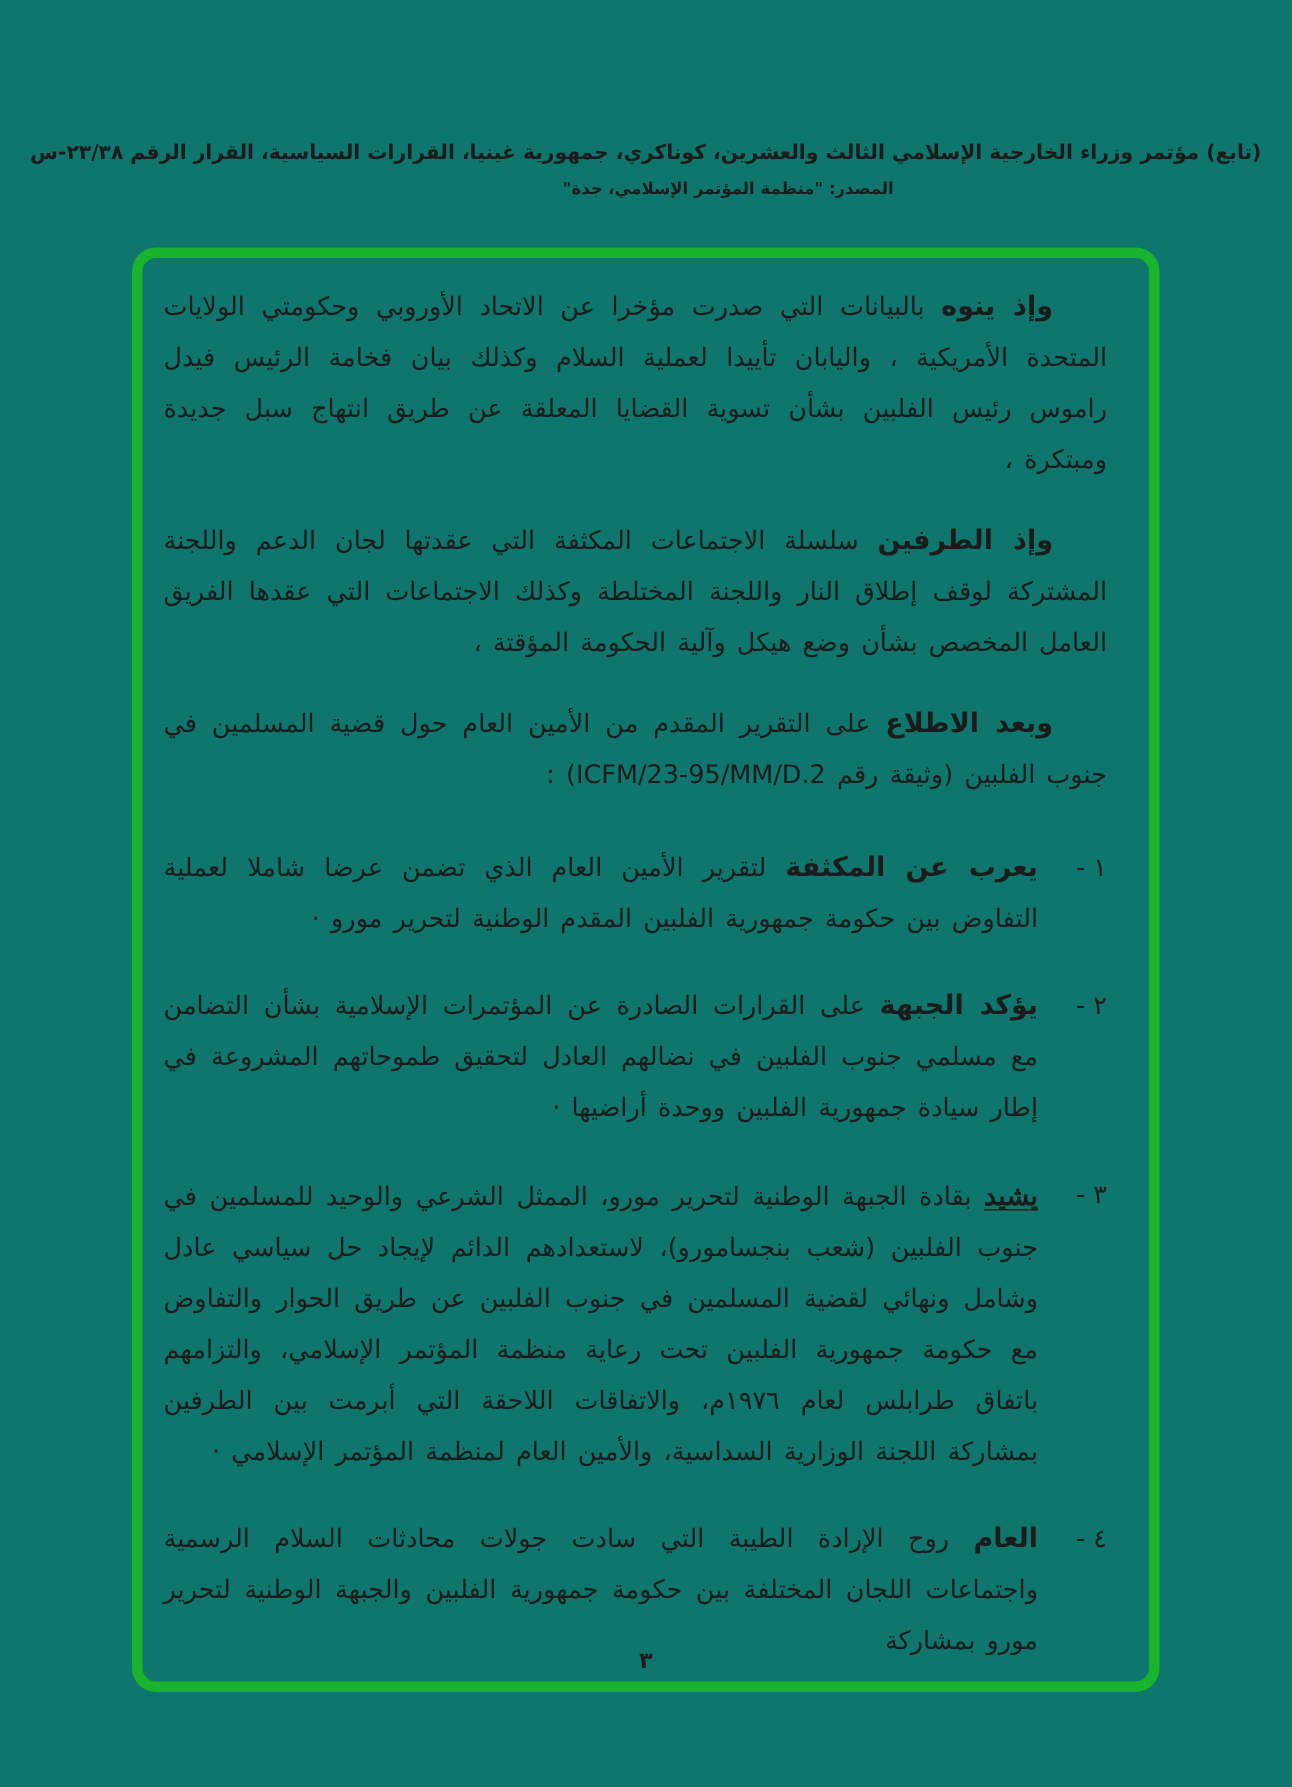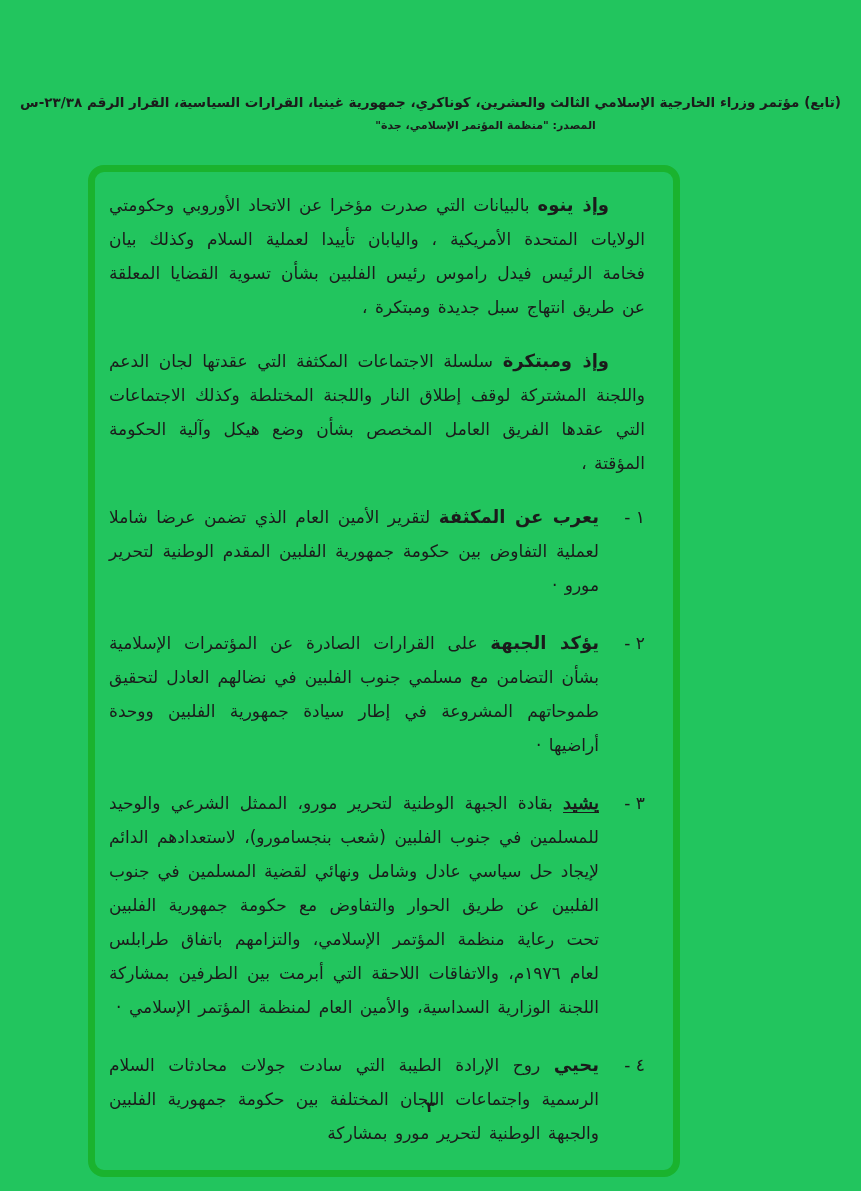--- a/index.html
+++ b/index.html
@@ -1,21 +1,21 @@
 <!DOCTYPE html>
 <html lang="ar"><head>
 <meta charset="utf-8">
 <style>
   html, body { margin: 0; padding: 0; background: #ffffff; }
   .page {
     position: relative;
     width: 861px;
     height: 1191px;
     margin: 0 auto;
-    background: #22c55e;
+    background: #0f766e;
     color: #1b1b1b;
     font-family: "DejaVu Sans", sans-serif;
     overflow: hidden;
   }
   .header {
     position: absolute;
     top: 94px;
     left: 0;
     right: 0;
     direction: rtl;
@@ -29,26 +29,26 @@
   .header-line2 {
     margin-top: 9px;
     font-size: 11px;
     font-weight: bold;
     transform: translateX(55px);
   }
   .frame {
     position: absolute;
     top: 165px;
     left: 88px;
-    width: 592px;
+    width: 685px;
     min-height: 923px;
     box-sizing: border-box;
     border: 7px solid #1ab32e;
     border-radius: 16px;
-    padding: 16px 28px 20px 14px;
+    padding: 16px 28px 10px 14px;
     direction: rtl;
     background: transparent;
   }
   .para {
     margin: 0 0 20px 0;
     font-size: 17px;
     line-height: 34px;
     text-align: justify;
     text-indent: 36px;
     word-spacing: 2px;
@@ -97,40 +97,41 @@
 
   <div class="header">
     <div class="header-line1">(تابع) مؤتمر وزراء الخارجية الإسلامي الثالث والعشرين، كوناكري، جمهورية غينيا، القرارات السياسية، القرار الرقم ٢٣/٣٨-س</div>
     <div class="header-line2">المصدر: "منظمة المؤتمر الإسلامي، جدة"</div>
   </div>
 
   <div class="frame">
 
     <p class="para"><span class="lead">وإذ ينوه</span><span> بالبيانات التي صدرت مؤخرا عن الاتحاد الأوروبي وحكومتي الولايات المتحدة الأمريكية ، واليابان تأييدا لعملية السلام وكذلك بيان فخامة الرئيس فيدل راموس رئيس الفلبين بشأن تسوية القضايا المعلقة عن طريق انتهاج سبل جديدة ومبتكرة ،</span></p>
 
-    <p class="para"><span class="lead">وإذ ومبتكرة</span><span> سلسلة الاجتماعات المكثفة التي عقدتها لجان الدعم واللجنة المشتركة لوقف إطلاق النار واللجنة المختلطة وكذلك الاجتماعات التي عقدها الفريق العامل المخصص بشأن وضع هيكل وآلية الحكومة المؤقتة ،</span></p>
+    <p class="para"><span class="lead">وإذ الطرفين</span><span> سلسلة الاجتماعات المكثفة التي عقدتها لجان الدعم واللجنة المشتركة لوقف إطلاق النار واللجنة المختلطة وكذلك الاجتماعات التي عقدها الفريق العامل المخصص بشأن وضع هيكل وآلية الحكومة المؤقتة ،</span></p>
 
+    <p class="para mb-lg"><span class="lead">وبعد الاطلاع</span><span> على التقرير المقدم من الأمين العام حول قضية المسلمين في جنوب الفلبين (وثيقة رقم ICFM/23-95/MM/D.2) :</span></p>
 
     <div class="item">
       <div class="item-number">١ -</div>
       <div class="item-text"><span class="lead">يعرب عن المكثفة</span><span> لتقرير الأمين العام الذي تضمن عرضا شاملا لعملية التفاوض بين حكومة جمهورية الفلبين المقدم الوطنية لتحرير مورو ·</span></div>
     </div>
 
     <div class="item">
       <div class="item-number">٢ -</div>
       <div class="item-text"><span class="lead">يؤكد الجبهة</span><span> على القرارات الصادرة عن المؤتمرات الإسلامية بشأن التضامن مع مسلمي جنوب الفلبين في نضالهم العادل لتحقيق طموحاتهم المشروعة في إطار سيادة جمهورية الفلبين ووحدة أراضيها ·</span></div>
     </div>
 
     <div class="item">
       <div class="item-number">٣ -</div>
       <div class="item-text"><span class="lead lead-u">يشيد</span><span> بقادة الجبهة الوطنية لتحرير مورو، الممثل الشرعي والوحيد للمسلمين في جنوب الفلبين (شعب بنجسامورو)، لاستعدادهم الدائم لإيجاد حل سياسي عادل وشامل ونهائي لقضية المسلمين في جنوب الفلبين عن طريق الحوار والتفاوض مع حكومة جمهورية الفلبين تحت رعاية منظمة المؤتمر الإسلامي، والتزامهم باتفاق طرابلس لعام ١٩٧٦م، والاتفاقات اللاحقة التي أبرمت بين الطرفين بمشاركة اللجنة الوزارية السداسية، والأمين العام لمنظمة المؤتمر الإسلامي ·</span></div>
     </div>
 
     <div class="item">
       <div class="item-number">٤ -</div>
-      <div class="item-text"><span class="lead">يحيي</span><span> روح الإرادة الطيبة التي سادت جولات محادثات السلام الرسمية واجتماعات اللجان المختلفة بين حكومة جمهورية الفلبين والجبهة الوطنية لتحرير مورو بمشاركة</span></div>
+      <div class="item-text"><span class="lead">العام</span><span> روح الإرادة الطيبة التي سادت جولات محادثات السلام الرسمية واجتماعات اللجان المختلفة بين حكومة جمهورية الفلبين والجبهة الوطنية لتحرير مورو بمشاركة</span></div>
     </div>
 
   </div>
 
   <div class="footer">٣</div>
 
 </div>
 
 </body></html>

